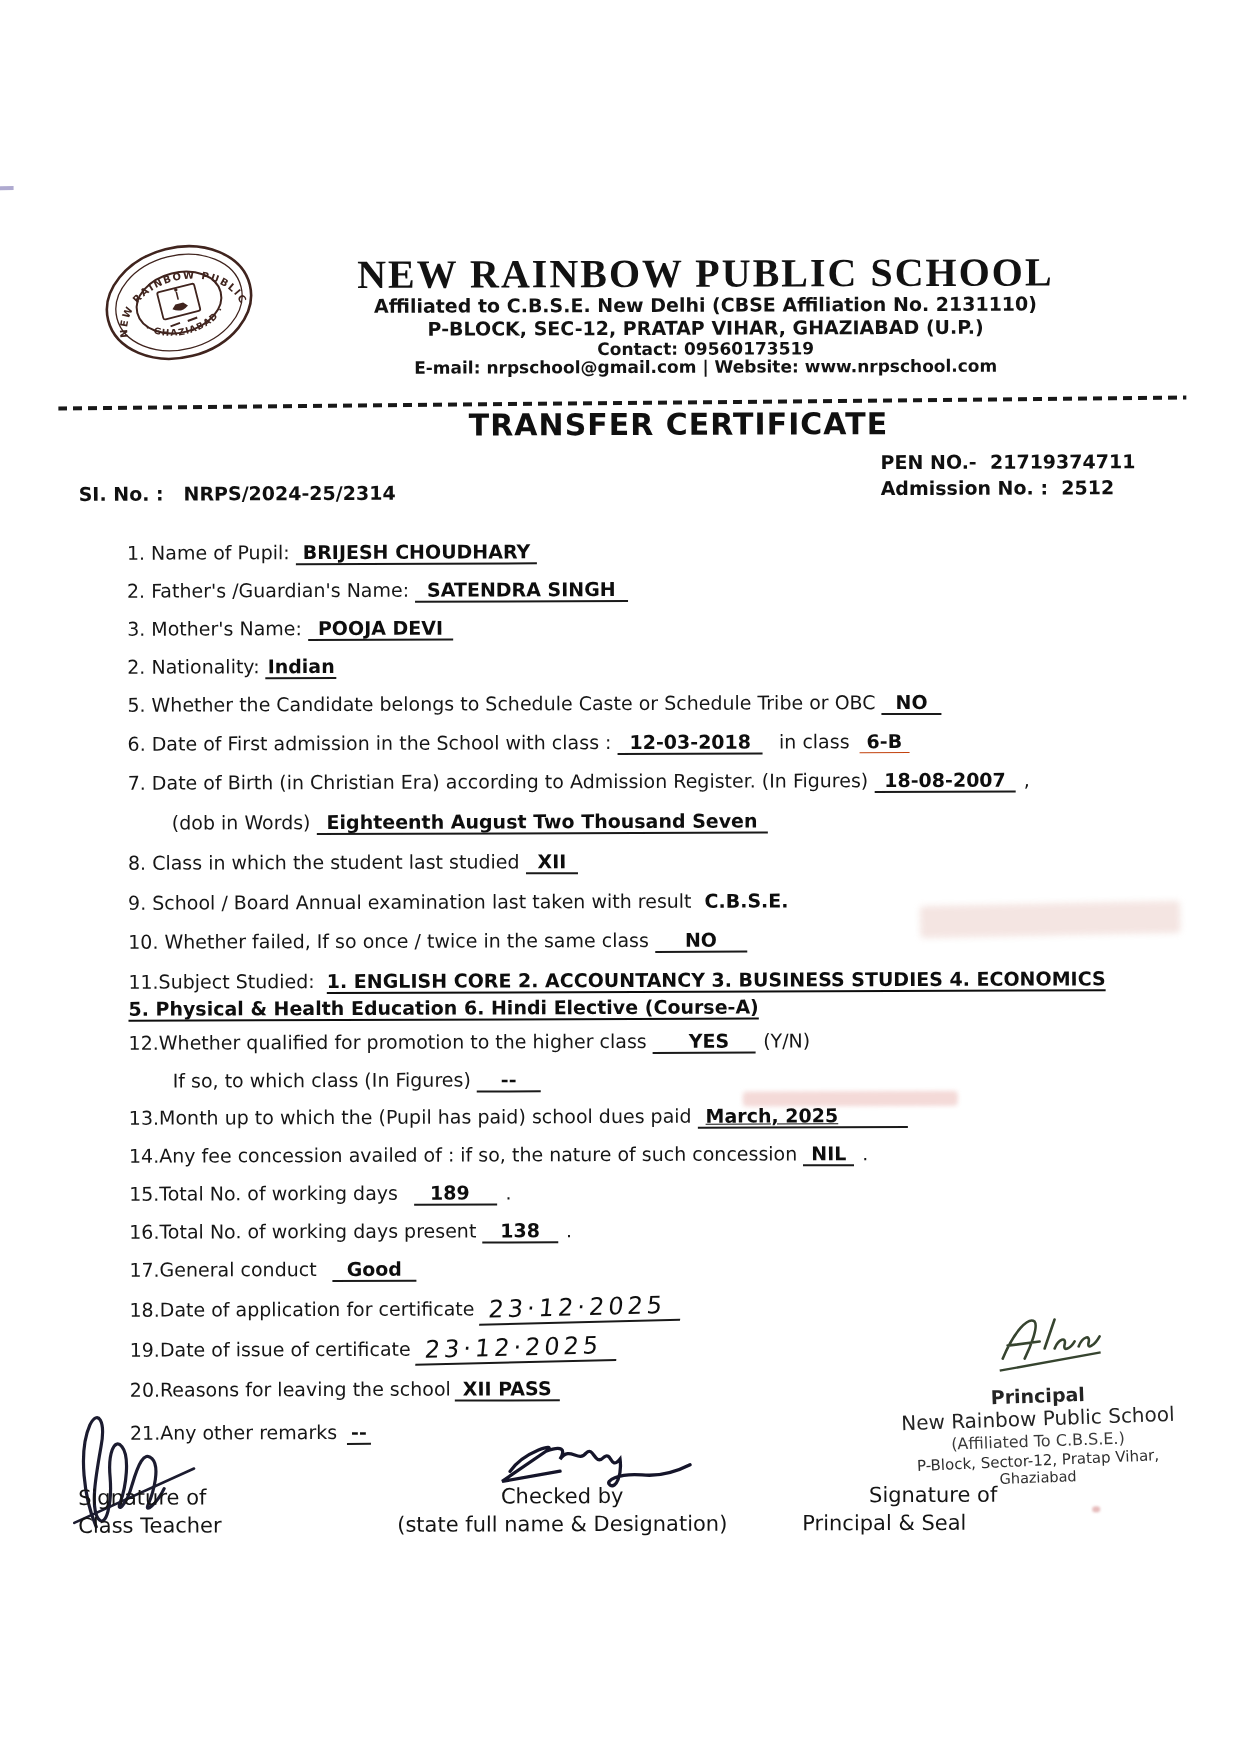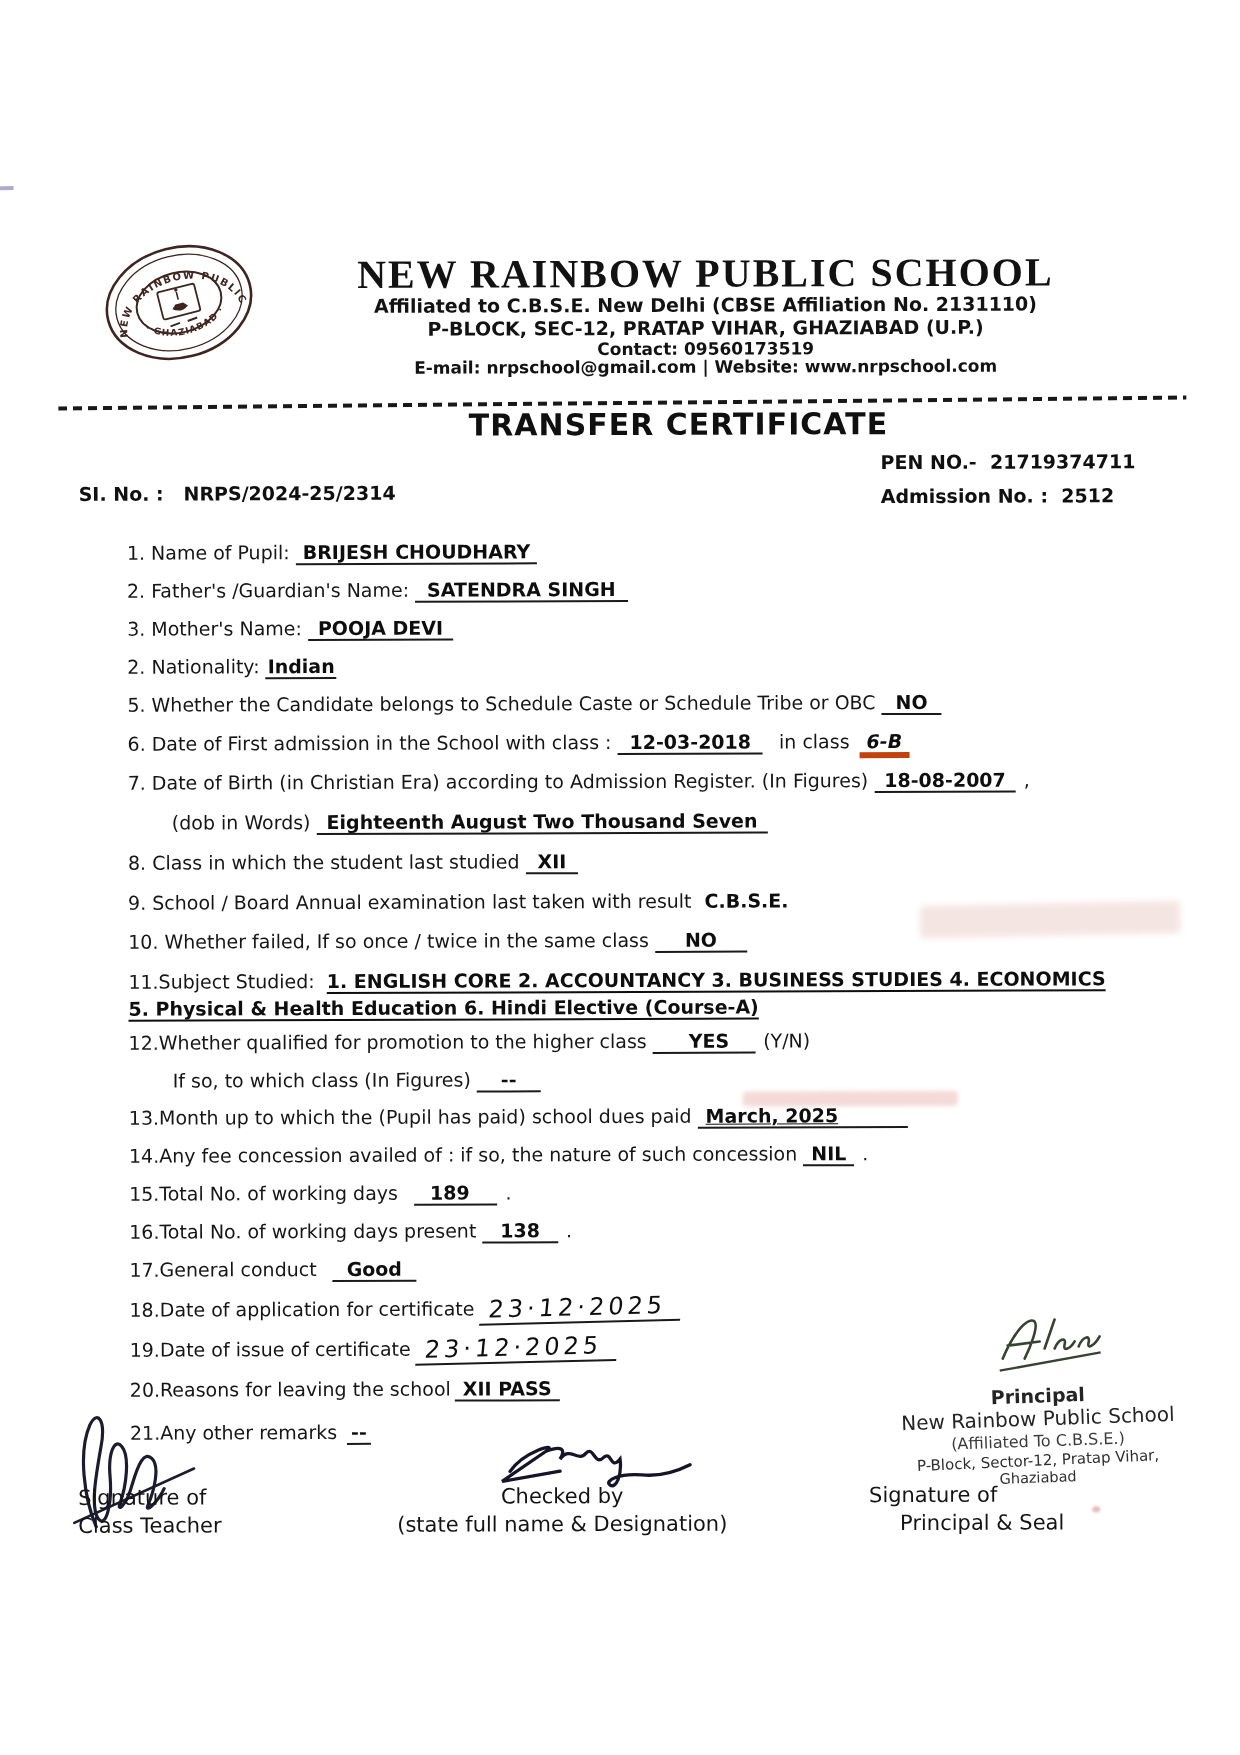--- a/index.html
+++ b/index.html
@@ -61,21 +61,21 @@
   <div class="hdrC hline" style="top:317px;font-size:19px;">P-BLOCK, SEC-12, PRATAP VIHAR, GHAZIABAD (U.P.)</div>
   <div class="hdrC hline" style="top:339px;font-size:17px;">Contact:  09560173519</div>
   <div class="hdrC hline" style="top:357px;font-size:17px;">E-mail: nrpschool@gmail.com | Website: www.nrpschool.com</div>
 
   <div class="dash"></div>
   <div class="title">TRANSFER CERTIFICATE</div>
 
   <div class="meta" style="left:882px;top:452px;text-align:center;">
     <span>PEN NO.-</span>&nbsp;&nbsp;<span>21719374711</span>
   </div>
-  <div class="meta" style="left:882px;top:478px;margin-top:8px;">
+  <div class="meta" style="left:882px;top:478px;">
     <span>Admission No. :</span>&nbsp;&nbsp;<span>2512</span>
   </div>
   <div class="meta" style="left:80px;top:481px;">
     <span>SI. No. :</span>&nbsp;&nbsp;&nbsp;<span>NRPS/2024-25/2314</span>
   </div>
 
   <div class="smudge" style="left:920px;top:905px;width:260px;height:32px;background:rgba(214,160,150,0.28);transform:rotate(-1deg);"></div>
 
   <div class="smudge" style="left:742px;top:1092px;width:215px;height:15px;background:rgba(231,172,168,0.45);filter:blur(2px);"></div>
 
@@ -90,21 +90,21 @@
   <div class="row" style="left:128px;top:616px;">
     <span class="lbl">3. Mother's Name:</span><span class="val" style="padding:0 10px;">POOJA DEVI</span>
   </div>
   <div class="row" style="left:128px;top:654px;">
     <span class="lbl">2. Nationality:</span><span class="val" style="padding:0 2px;">Indian</span>
   </div>
   <div class="row" style="left:128px;top:692px;">
     <span class="lbl">5. Whether the Candidate belongs to Schedule Caste or Schedule Tribe or OBC</span><span class="val" style="padding:0 14px;">NO</span>
   </div>
   <div class="row" style="left:128px;top:731px;">
-    <span class="lbl">6. Date of First admission in the School with class :</span><span class="val" style="padding:0 12px;">12-03-2018</span><span class="mid lbl">in class</span><span class="val plain" style="border-bottom:6px solid #c2410c;font-style:italic;">6-B</span>
+    <span class="lbl">6. Date of First admission in the School with class :</span><span class="val" style="padding:0 12px;">12-03-2018</span><span class="mid lbl">in class</span><span class="val plain" style="border-bottom:1px solid #c2410c;">6-B</span>
   </div>
   <div class="row" style="left:128px;top:770px;">
     <span class="lbl">7. Date of Birth (in Christian Era) according to Admission Register. (In Figures)</span><span class="val" style="padding:0 10px;">18-08-2007</span><span class="suf">,</span>
   </div>
   <div class="row" style="left:172px;top:810px;">
     <span class="lbl">(dob in Words)</span><span class="val" style="padding:0 10px;">Eighteenth August Two Thousand Seven</span>
   </div>
   <div class="row" style="left:128px;top:850px;">
     <span class="lbl">8. Class in which the student last studied</span><span class="val" style="padding:0 12px;">XII</span>
   </div>
@@ -170,16 +170,16 @@
     <path d="M5 58 L106 40" stroke="#36442f" stroke-width="2.4" fill="none"></path>
   </svg>
 
   <div class="stampline" style="left:905px;top:1386px;width:262px;font-size:19px;font-weight:600;">Principal</div>
   <div class="stampline" style="left:885px;top:1408px;width:302px;font-size:20px;">New Rainbow Public School</div>
   <div class="stampline" style="left:905px;top:1433px;width:262px;font-size:16px;color:#3a3a3a;">(Affiliated To C.B.S.E.)</div>
   <div class="stampline" style="left:888px;top:1453px;width:296px;font-size:15px;transform:rotate(-2.4deg);color:#2e2e2e;">P-Block, Sector-12, Pratap Vihar,</div>
   <div class="stampline" style="left:905px;top:1471px;width:262px;font-size:14.5px;color:#2e2e2e;">Ghaziabad</div>
 
   <div class="footertxt" style="left:800px;top:1484px;width:262px;text-align:center;">Signature of</div>
-  <div class="footertxt" style="left:800px;top:1512px;width:262px;text-align:right;">Principal &amp; Seal</div>
+  <div class="footertxt" style="left:800px;top:1512px;width:262px;text-align:left;">Principal &amp; Seal</div>
 
  </div>
 </div>
 
 </body></html>

